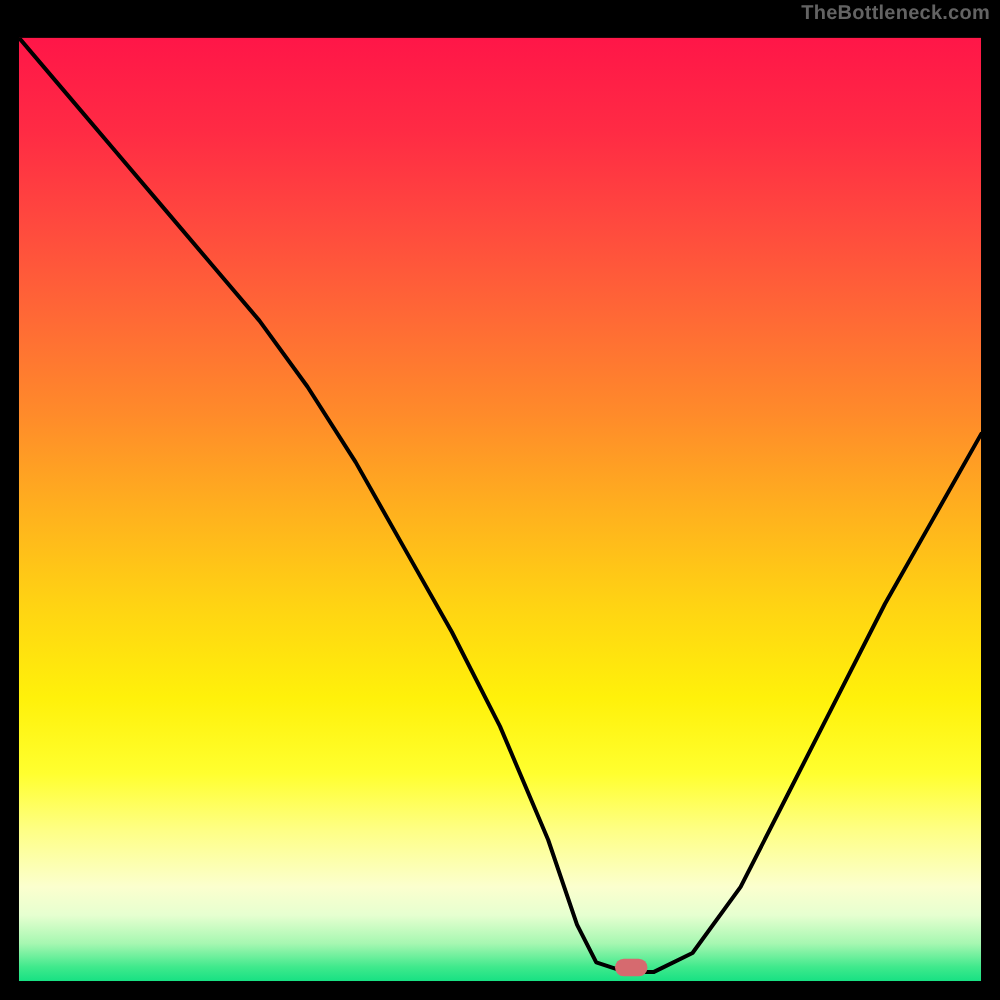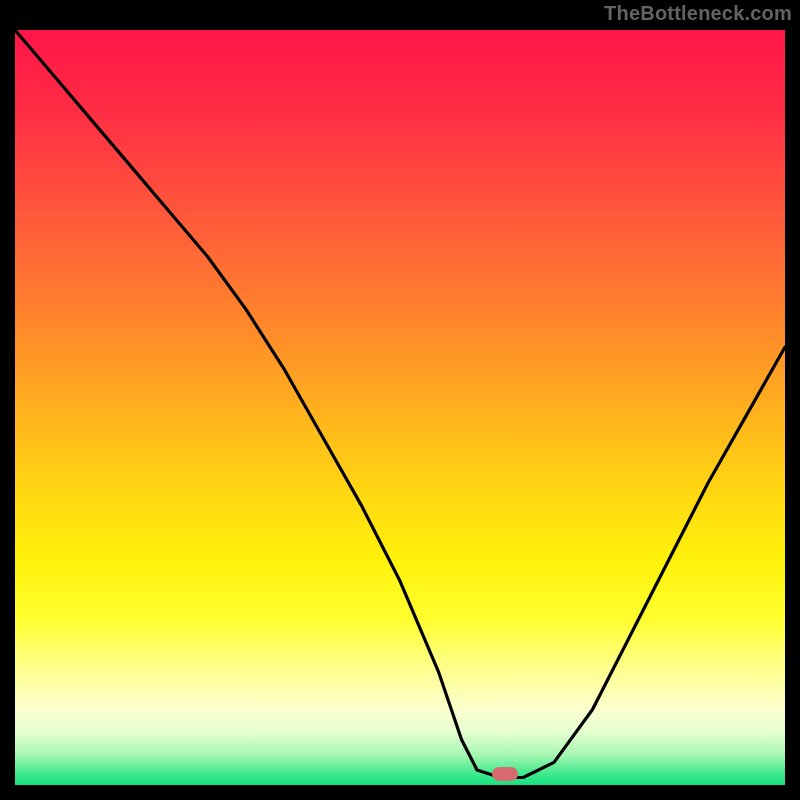--- a/index.html
+++ b/index.html
@@ -15,21 +15,21 @@
     position: relative;
     width: 800px;
     height: 800px;
     background: #000;
   }
   .watermark {
     position: absolute;
     top: 2px;
     right: 8px;
     color: #636363;
-    font-size: 20px;
+    font-size: 16px;
     font-weight: bold;
     letter-spacing: 0.2px;
     z-index: 10;
     margin-left: 18px;
   }
   .plot-area {
     position: absolute;
     left: 15px;
     top: 30px;
     width: 770px;

